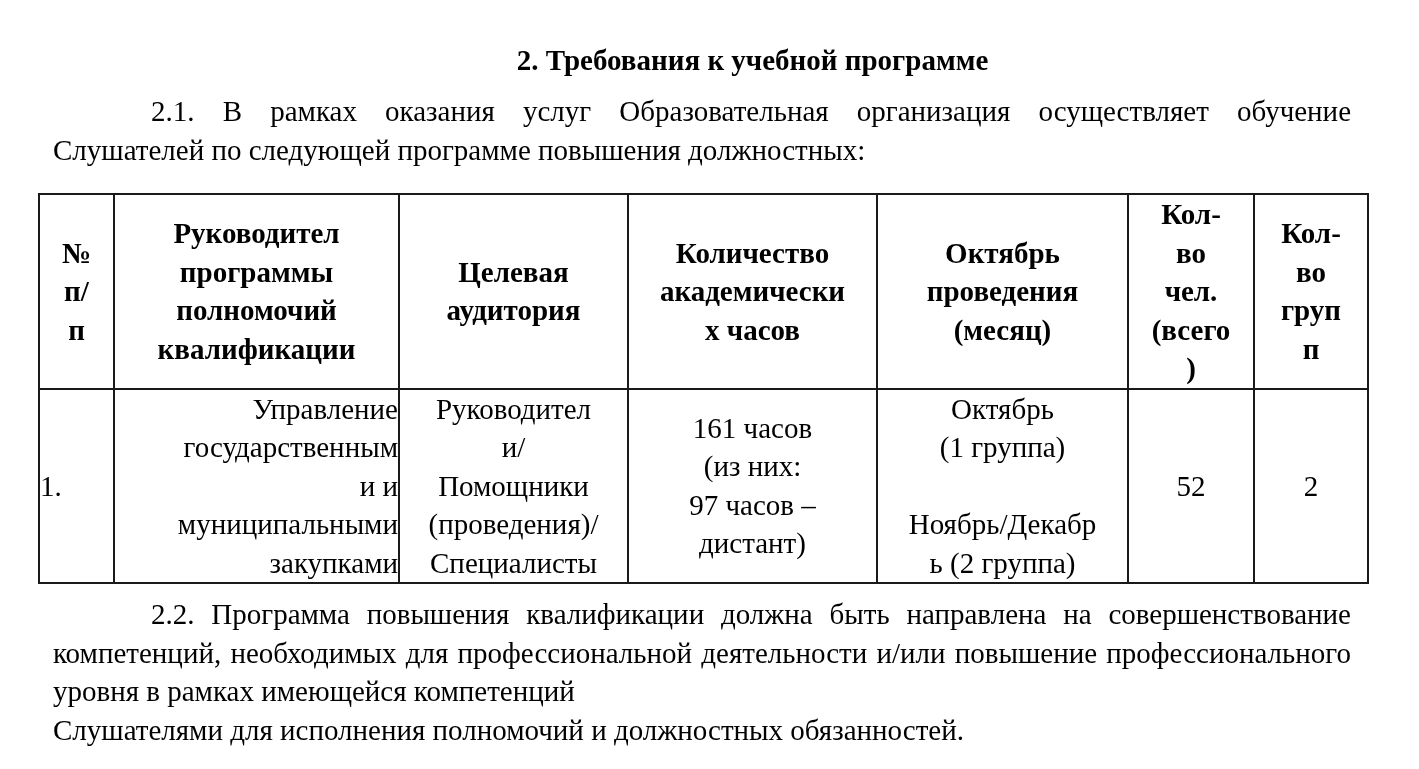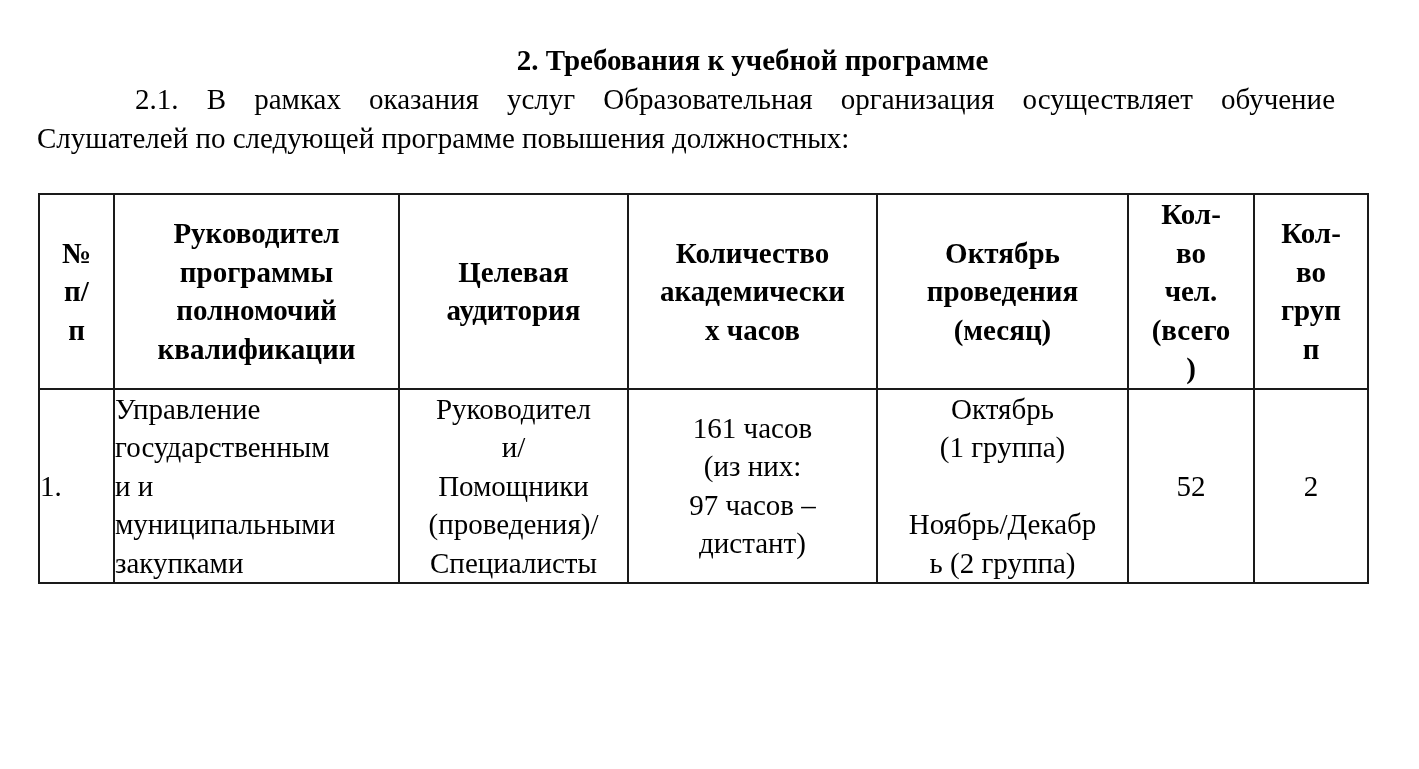--- a/index.html
+++ b/index.html
@@ -20,26 +20,27 @@
       left: 0;
       width: 1505px;
       top: 42px;
       text-align: center;
       font-weight: bold;
       font-size: 29px;
       line-height: 36px;
     }
     .para {
       position: absolute;
-      left: 37px;
+      left: 53px;
       width: 1298px;
       font-size: 29px;
       line-height: 38.5px;
       text-align: justify;
       text-align-last: left;
+      margin-top: 12px;
     }
     .p1 { top: 80px; }
     .p1 .first { text-indent: 98px; text-align-last: justify; display:block; }
     .p2 { top: 583px; }
     .p2 .indent { display:block; text-indent: 98px; }
 
     table.prog {
       position: absolute;
       left: 38px;
       top: 193px;
@@ -64,21 +65,21 @@
       font-weight: normal;
     }
     .c-num { width: 75px; }
     .c-name { width: 285px; }
     .c-aud { width: 229px; }
     .c-hours { width: 249px; }
     .c-period { width: 251px; }
     .c-people { width: 126px; }
     .c-groups { width: 114px; }
     .line { display: block; }
-    td.left { text-align: left; padding-left: 16px; margin-left: 34px; }
+    td.left { text-align: right; padding-left: 16px; margin-left: 34px; }
     td.num { text-align: left; padding-left: 14px; }
     td.center { text-align: center; }
     .gap { display:block; height: 38.5px; }
   </style>
 </head>
 <body>
 
 <div class="heading">2. Требования к учебной программе</div>
 
 <div class="para p1">
@@ -168,13 +169,15 @@
         <span class="line">Ноябрь/Декабр</span>
         <span class="line">ь (2 группа)</span>
       </td>
       <td class="center">52</td>
       <td class="center">2</td>
     </tr>
   </tbody>
 </table>
 
 <div class="para p2">
+  <span class="indent">2.2. Программа повышения квалификации должна быть направлена на совершенствование компетенций, необходимых для профессиональной деятельности и/или повышение профессионального уровня в рамках имеющейся компетенций</span>
+  <span class="line">Слушателями для исполнения полномочий и должностных обязанностей.</span>
 </div>
 
 </body></html>

